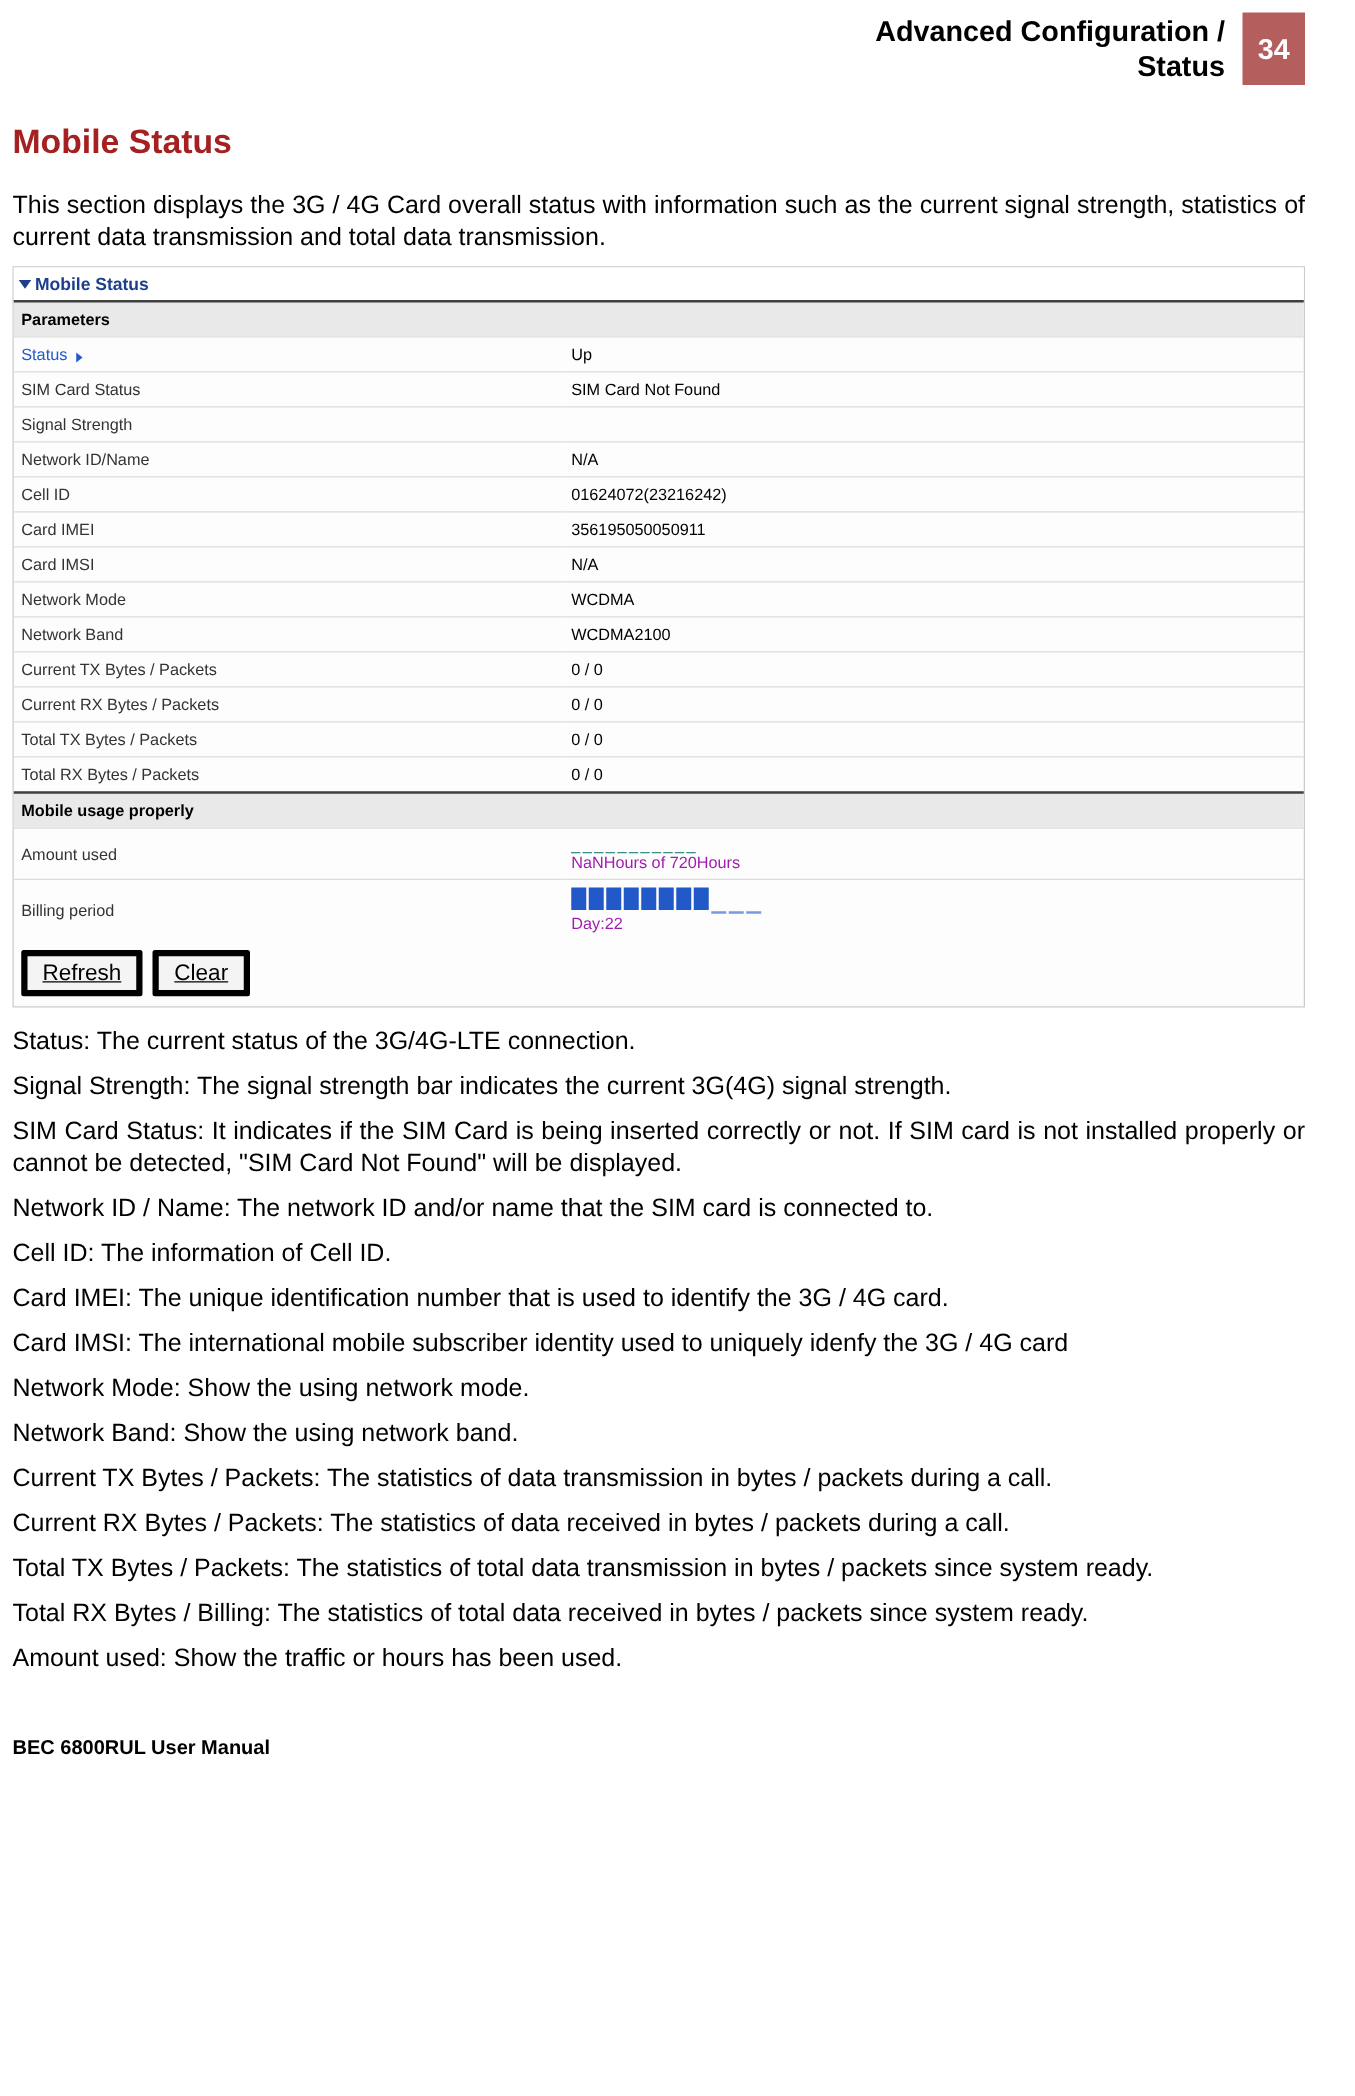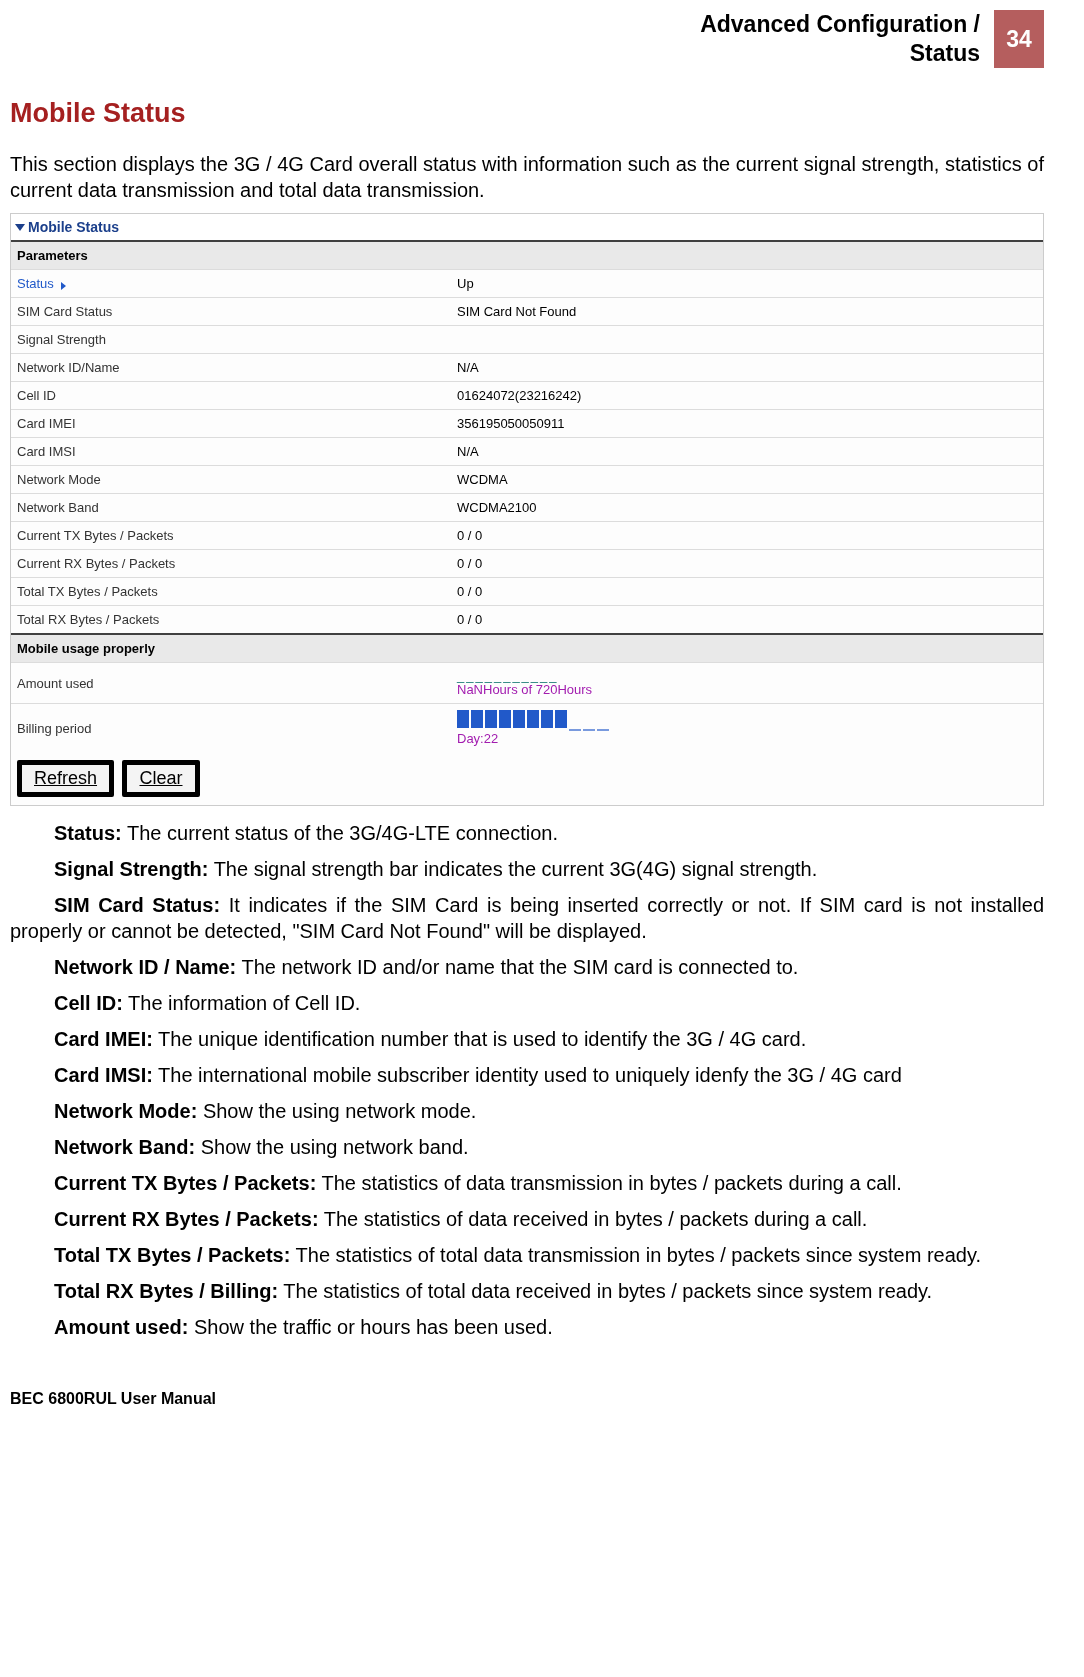--- a/index.html
+++ b/index.html
@@ -7,21 +7,21 @@
     font-family: Arial, Helvetica, sans-serif;
     background: #fff;
     color: #000;
     width: 1084px;
     margin: 0 auto;
     padding: 10px 40px 20px 10px;
   }
   .header {
     display: flex;
     justify-content: flex-end;
-    align-items: center;
+    align-items: flex-end;
     margin-bottom: 30px;
   }
   .header-title {
     font-weight: bold;
     font-size: 23px;
     text-align: right;
     line-height: 1.25;
     padding-right: 14px;
   }
   .page-num {
@@ -129,21 +129,21 @@
     cursor:pointer;
     text-decoration:underline;
   }
   .defs { margin-top:8px; }
   .defs p {
     font-size:20px;
     line-height:1.3;
     margin-bottom:10px;
     text-align: justify;
   }
-  .defs b { font-weight:bold;margin-left:44px; }
+  .defs b { font-weight:normal; }
   .footer {
     margin-top:50px;
     font-weight:bold;
     font-size:16px;
   }
 </style>
 </head>
 <body>
 
 <div class="header">

